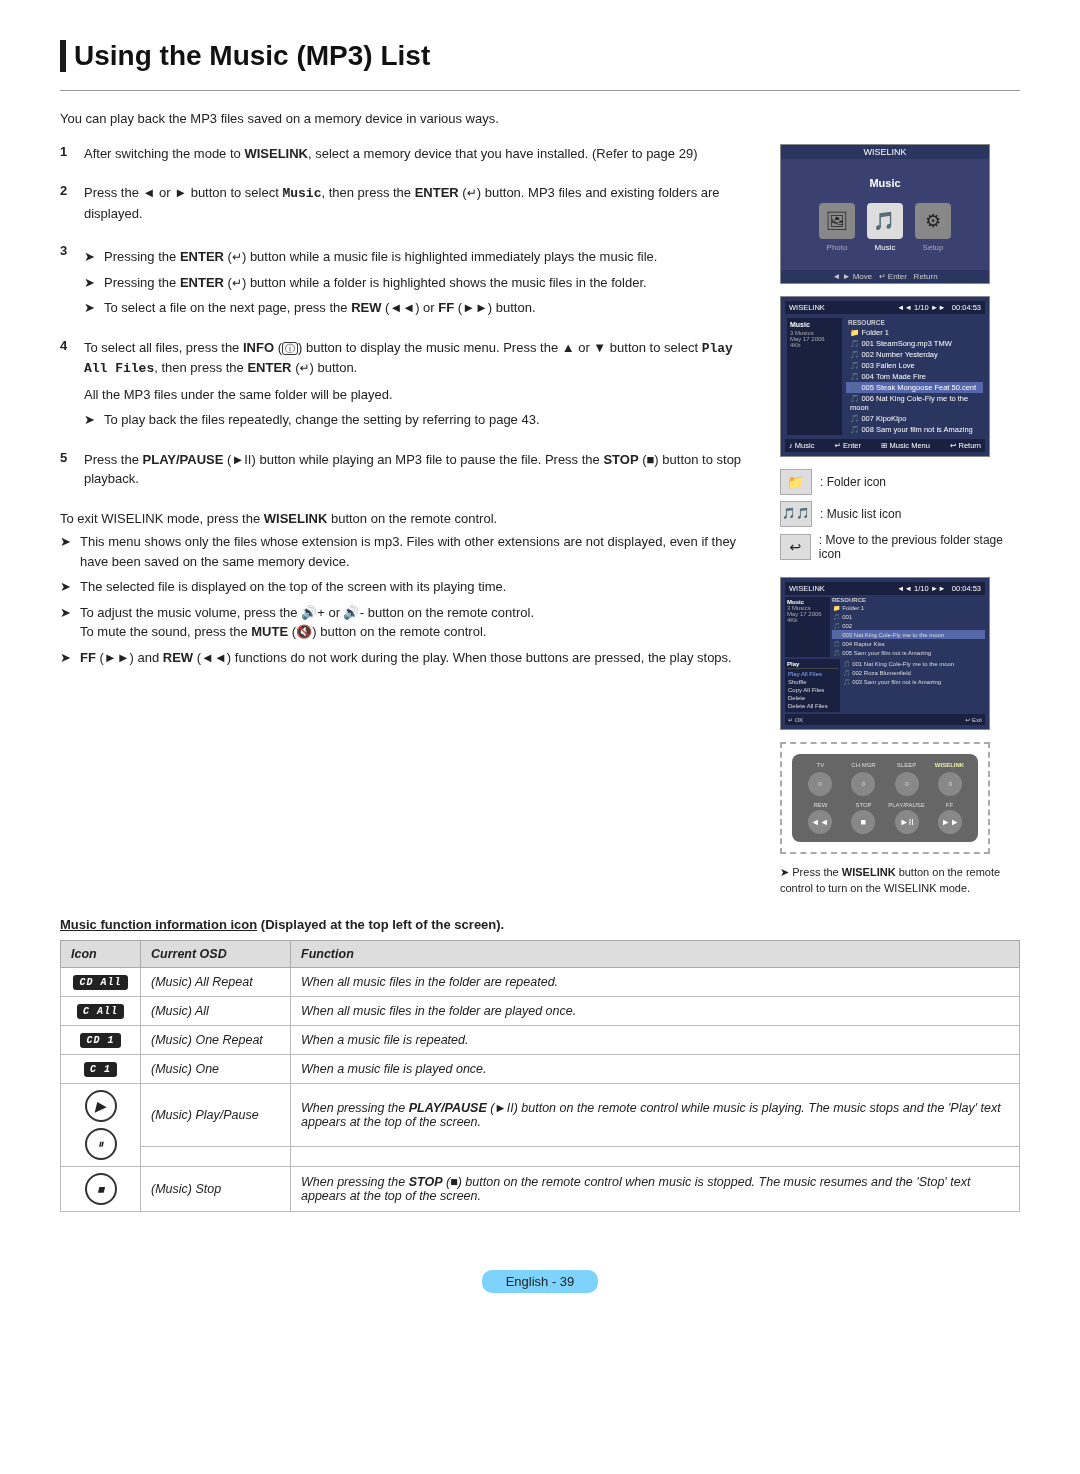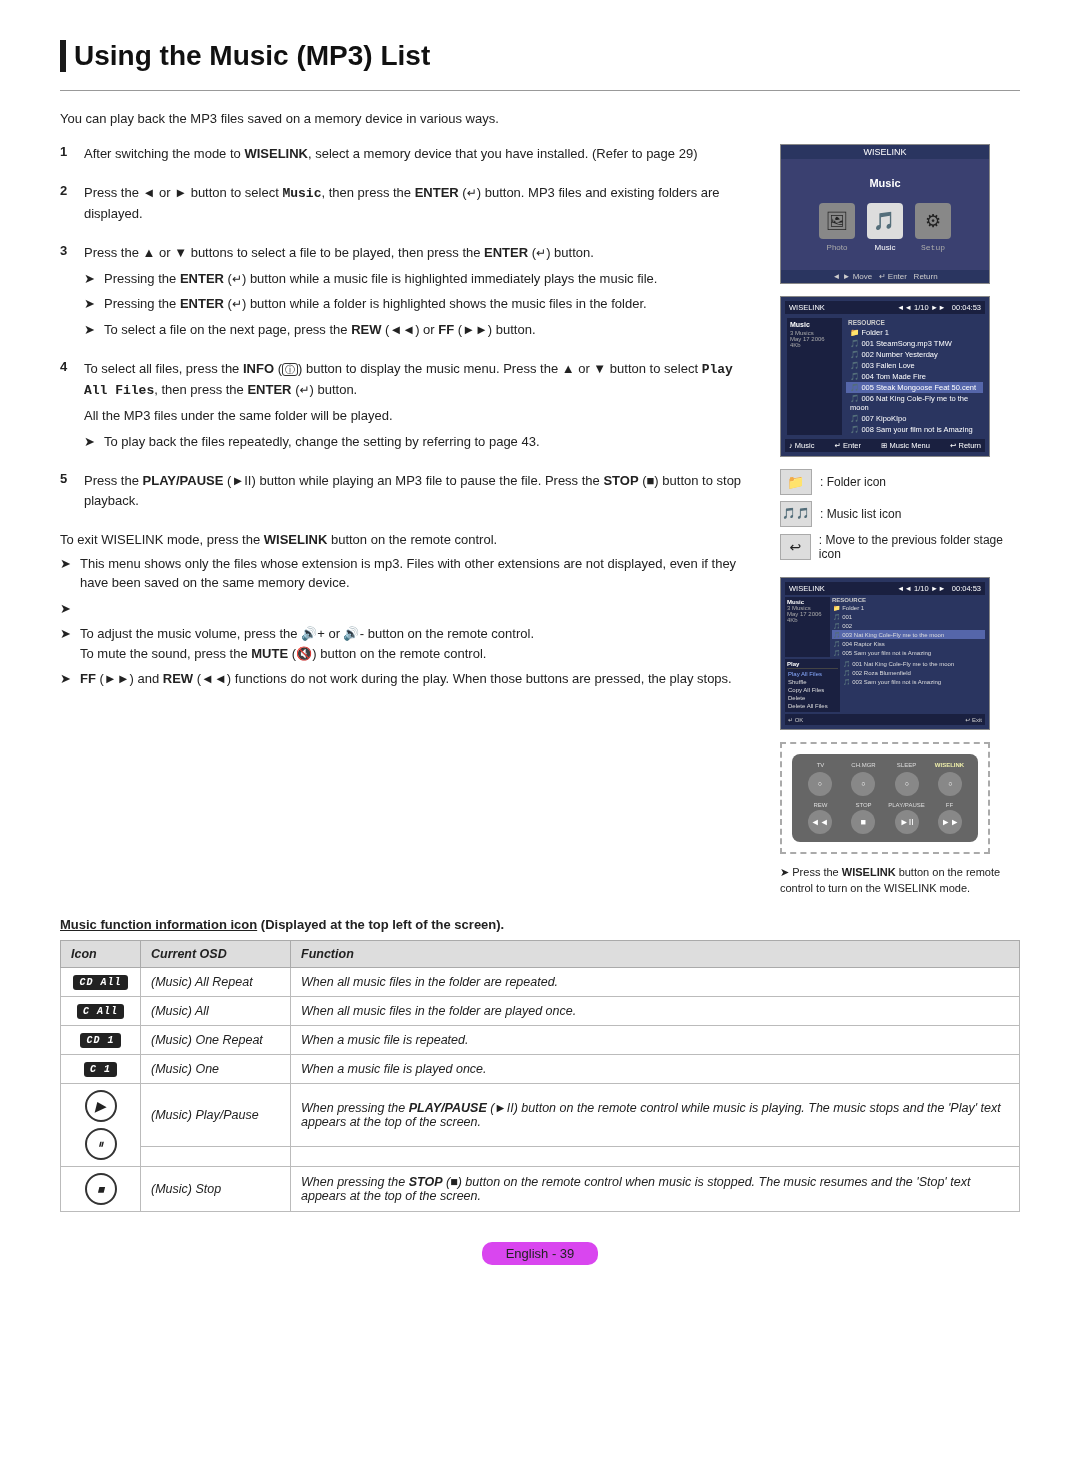--- a/index.html
+++ b/index.html
@@ -254,25 +254,26 @@
       font-size: 16px;
     }
 
     
     .page-footer {
       text-align: center;
       margin-top: 30px;
     }
     .footer-badge {
       display: inline-block;
-      background: #d946ef;
+      background: #7dd3fc;
       border-radius: 10px;
       padding: 4px 24px;
       font-size: 13px;
       color: #222;
+      margin-top: 28px;
     }
 
     
     .screenshot-list-box {
       background: #2a3560;
       width: 210px;
       border: 1px solid #888;
       margin-bottom: 12px;
       font-size: 7.5px;
       color: #fff;
@@ -339,21 +340,20 @@
     <div class="step">
       <span class="step-num">2</span>
       <div class="step-content">
         <p>Press the ◄ or ► button to select <strong><code>Music</code></strong>, then press the <strong>ENTER</strong> (<span style="font-size:12px;">↵</span>) button. MP3 files and existing folders are displayed.</p>
       </div>
     </div>
 
     <div class="step">
       <span class="step-num">3</span>
       <div class="step-content">
-        <p>Press the ▲ or ▼ buttons to select a file to be played, then press the <strong>ENTER</strong> (<span style="font-size:12px;">↵</span>) button.</p>
         <ul class="sub-bullets">
           <li>
             <span class="arrow-sym">➤</span>
             <span>Pressing the <strong>ENTER</strong> (<span style="font-size:12px;">↵</span>) button while a music file is highlighted immediately plays the music file.</span>
           </li>
           <li>
             <span class="arrow-sym">➤</span>
             <span>Pressing the <strong>ENTER</strong> (<span style="font-size:12px;">↵</span>) button while a folder is highlighted shows the music files in the folder.</span>
           </li>
           <li>
@@ -389,20 +389,21 @@
       <div class="note-para">
         <span>To exit WISELINK mode, press the <strong>WISELINK</strong> button on the remote control.</span>
       </div>
       <ul class="sub-bullets">
         <li>
           <span class="arrow-sym">➤</span>
           <span>This menu shows only the files whose extension is mp3. Files with other extensions are not displayed, even if they have been saved on the same memory device.</span>
         </li>
         <li>
           <span class="arrow-sym">➤</span>
+          <span>The selected file is displayed on the top of the screen with its playing time.</span>
         </li>
         <li>
           <span class="arrow-sym">➤</span>
           <span>To adjust the music volume, press the 🔊+ or 🔊- button on the remote control.<br>To mute the sound, press the <strong>MUTE</strong> (🔇) button on the remote control.</span>
         </li>
         <li>
           <span class="arrow-sym">➤</span>
           <span><strong>FF</strong> (►►) and <strong>REW</strong> (◄◄) functions do not work during the play. When those buttons are pressed, the play stops.</span>
         </li>
       </ul>
@@ -421,21 +422,21 @@
             <div style="text-align:center;">
               <div style="width:36px;height:36px;background:#888;border-radius:4px;margin:auto;display:flex;align-items:center;justify-content:center;font-size:18px;">🖼</div>
               <div style="color:#aaa;font-size:8px;margin-top:4px;">Photo</div>
             </div>
             <div style="text-align:center;">
               <div style="width:36px;height:36px;background:#ddd;border-radius:4px;margin:auto;display:flex;align-items:center;justify-content:center;font-size:18px;">🎵</div>
               <div style="color:#fff;font-size:8px;margin-top:4px;">Music</div>
             </div>
             <div style="text-align:center;">
               <div style="width:36px;height:36px;background:#888;border-radius:4px;margin:auto;display:flex;align-items:center;justify-content:center;font-size:18px;">⚙</div>
-              <div style="color:#aaa;font-size:8px;margin-top:4px;font-family:Liberation Mono, monospace;">Setup</div>
+              <div style="color:#aaa;font-size:8px;margin-top:4px;">Setup</div>
             </div>
           </div>
         </div>
       </div>
       <div class="screenshot-footer">◄ ► Move &nbsp; ↵ Enter &nbsp; Return</div>
     </div>
 
     <div class="screenshot-list-box">
       <div class="scr-list-header">
         <span>WISELINK</span>

